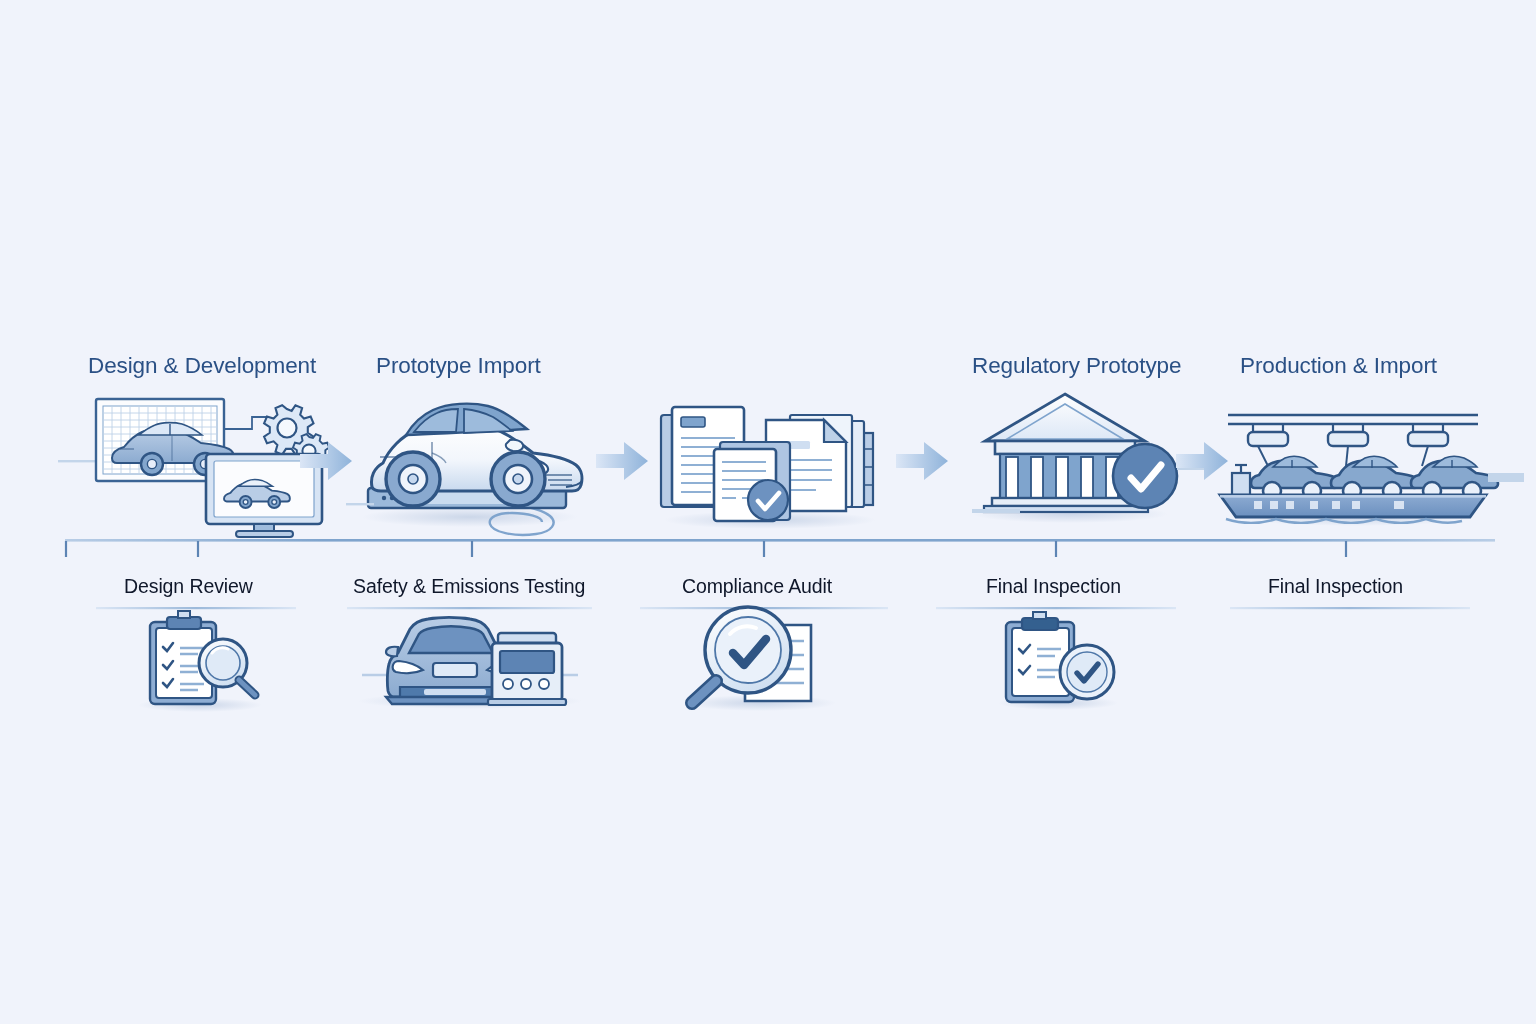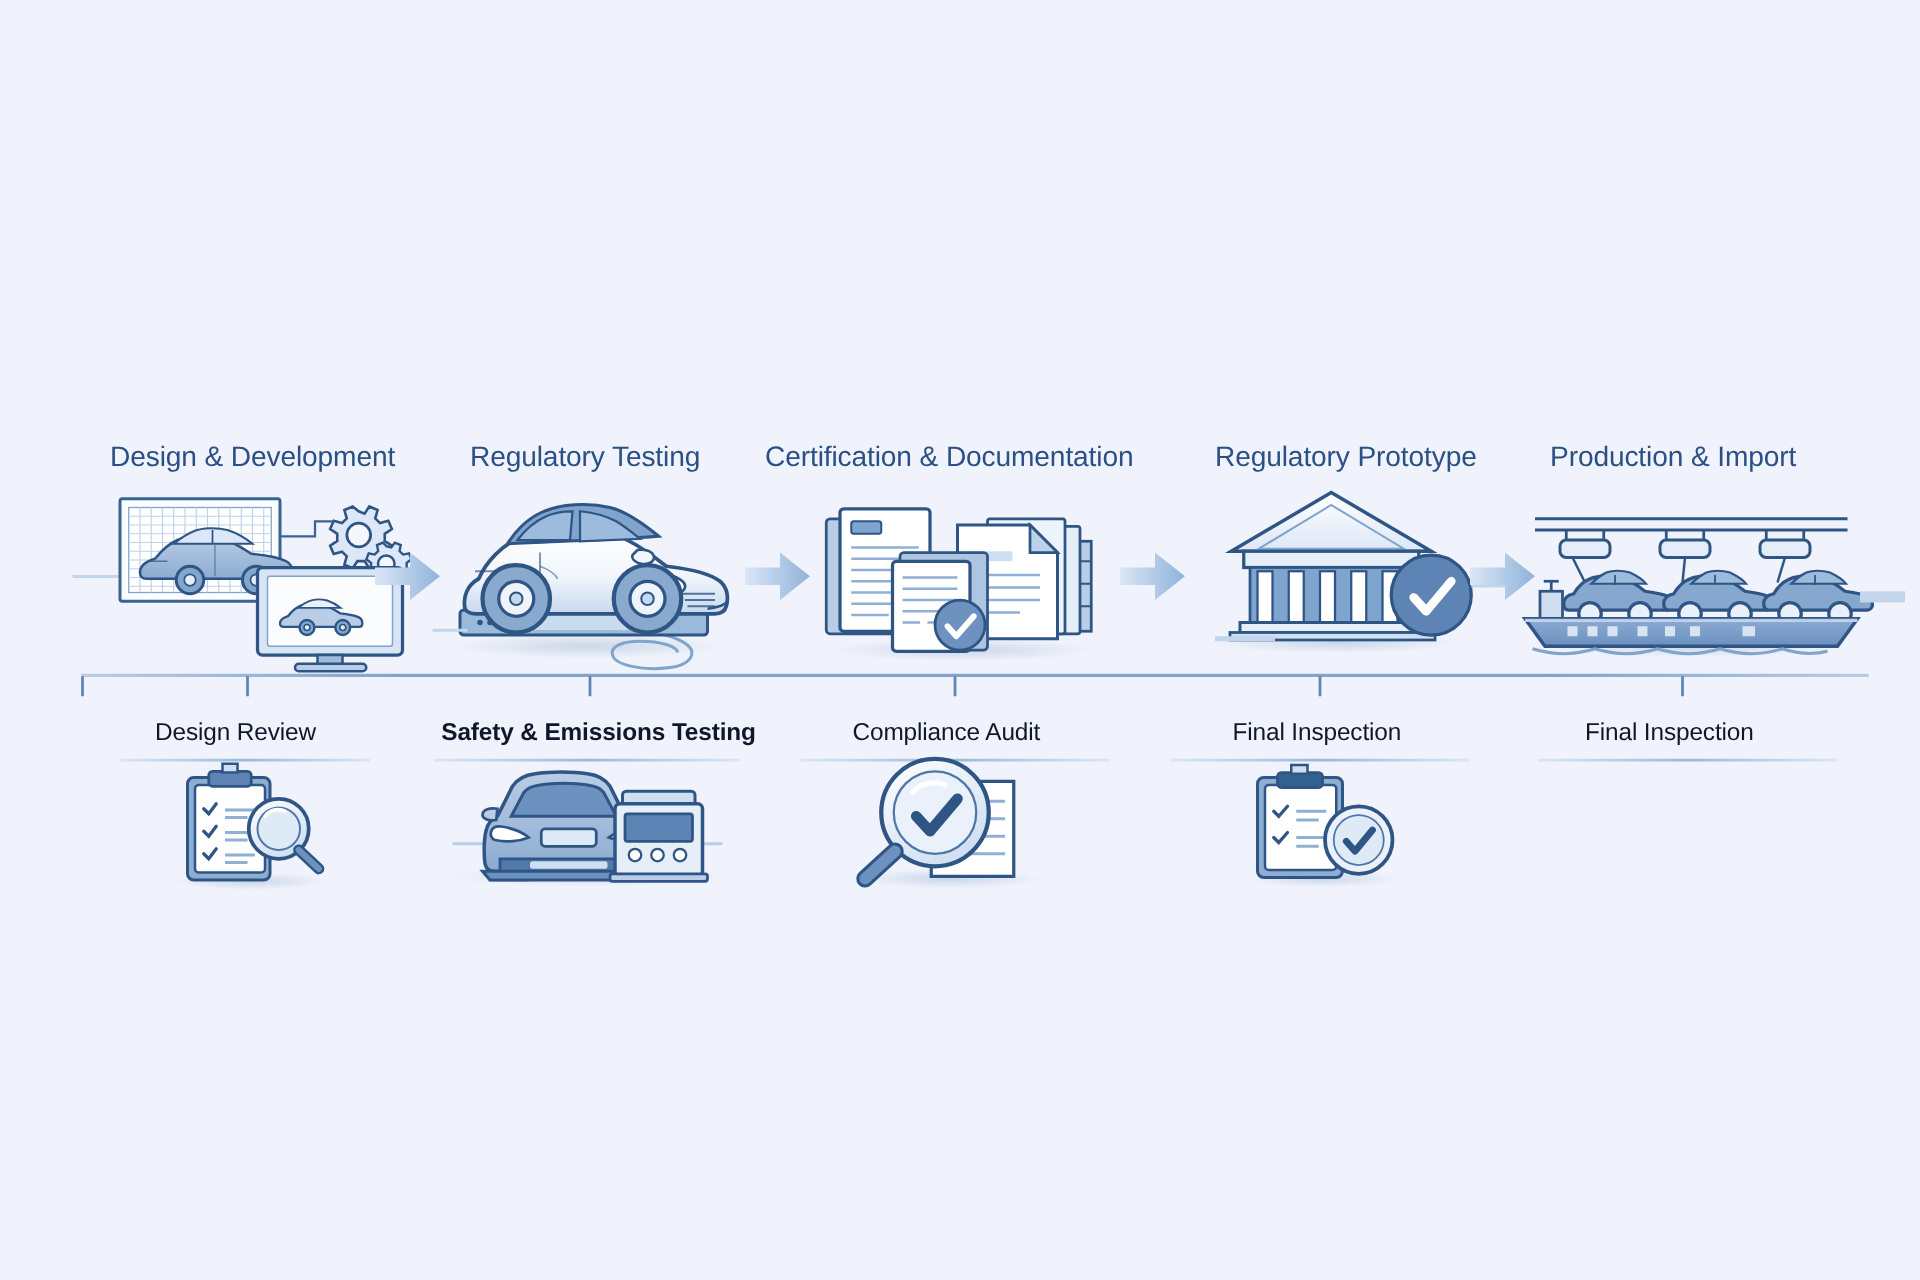--- a/index.html
+++ b/index.html
@@ -444,24 +444,23 @@
       <path d="M1037 632h24M1037 639h18"></path>
       <path d="M1037 653h24M1037 660h18"></path>
     </g>
     <circle cx="1087" cy="655" r="27" fill="#eaf1fa" stroke="#2f5584" stroke-width="3"></circle>
     <circle cx="1087" cy="655" r="20" fill="#dfeaf7" stroke="#4e77a8" stroke-width="1.4"></circle>
     <path d="M1077 656l7 8 14-17" fill="none" stroke="#2f5584" stroke-width="5.4" stroke-linecap="round" stroke-linejoin="round"></path>
   </g>
 </svg>
 
 <div class="stage-title" style="left:88px;top:336px;">Design &amp; Development</div>
-<div class="stage-title" style="left:376px;top:336px;">Regulatory Testing</div>
-<div class="stage-title" style="left:612px;top:336px;">Certification &amp; Documentation</div>
+<div class="stage-title" style="left:376px;top:336px;">Prototype Import</div>
 <div class="stage-title" style="left:972px;top:336px;">Regulatory Prototype</div>
 <div class="stage-title" style="left:1240px;top:336px;">Production &amp; Import</div>
 
 <div class="sub-title" style="left:124px;top:558px;">Design Review</div>
-<div class="sub-title" style="left:353px;top:558px;font-weight:bold;">Safety &amp; Emissions Testing</div>
+<div class="sub-title" style="left:353px;top:558px;">Safety &amp; Emissions Testing</div>
 <div class="sub-title" style="left:682px;top:558px;text-align:center;">Compliance Audit</div>
 <div class="sub-title" style="left:986px;top:558px;">Final Inspection</div>
 <div class="sub-title" style="left:1268px;top:558px;">Final Inspection</div>
 
 </div>
 
 </body></html>

